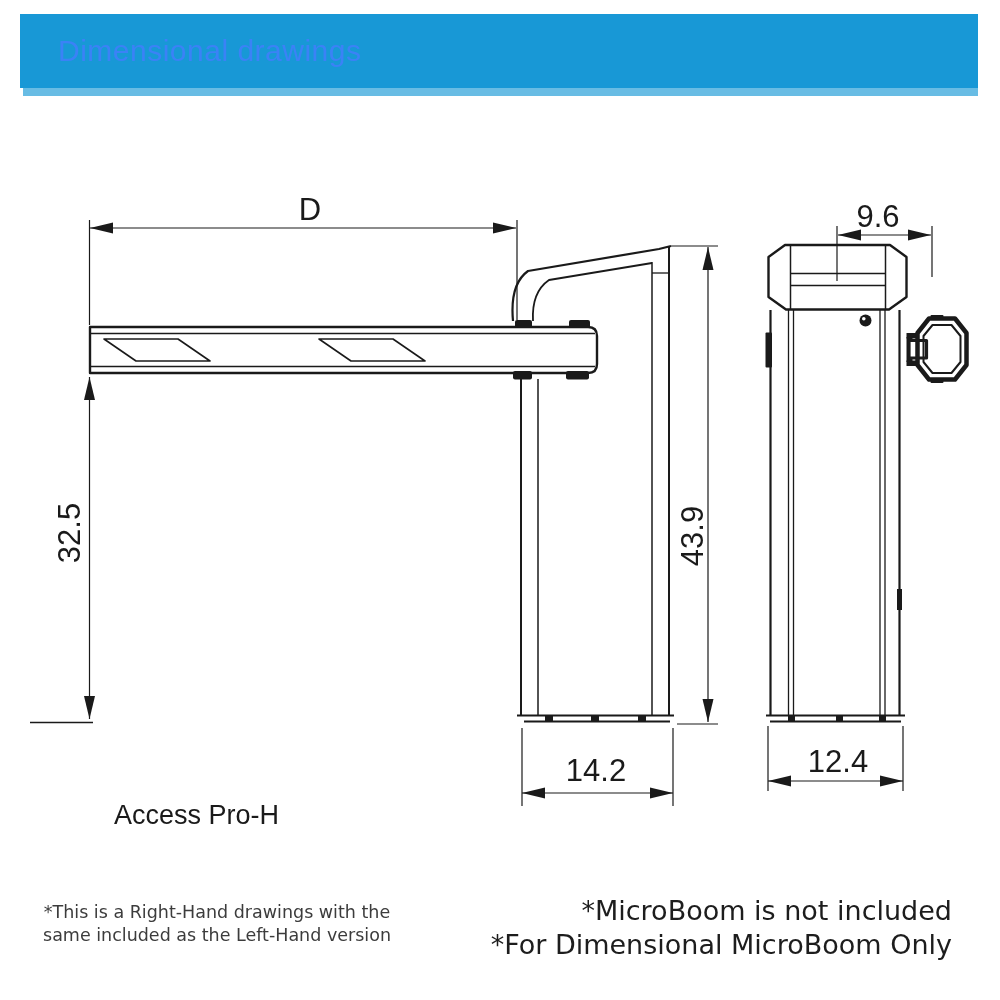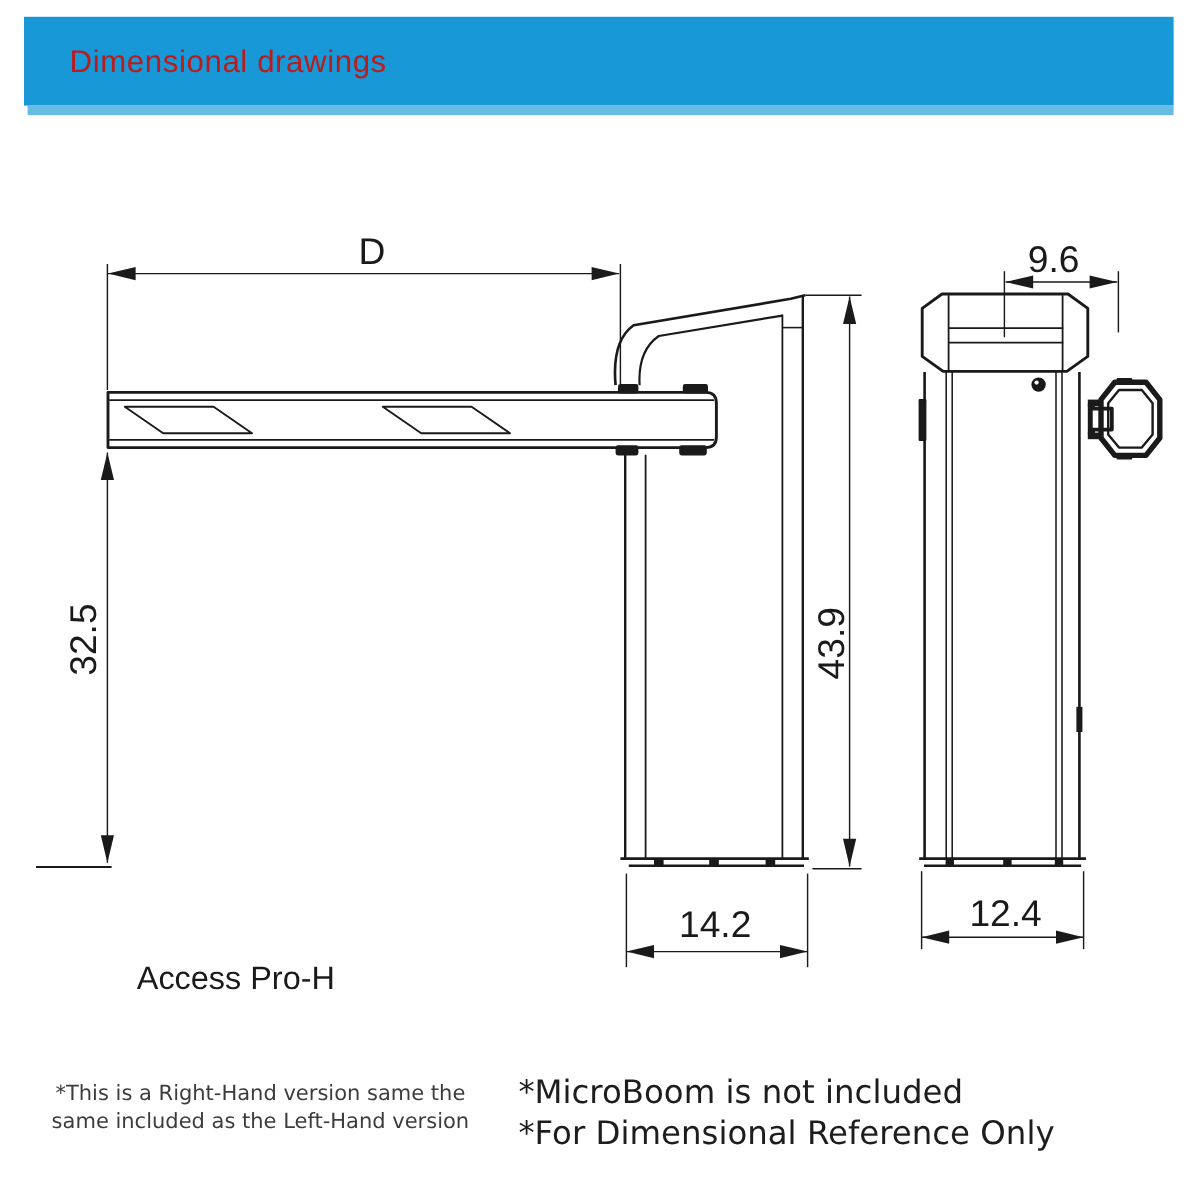--- a/index.html
+++ b/index.html
@@ -1,27 +1,27 @@
 <!DOCTYPE html>
 <html><head>
 <meta charset="utf-8">
 <style>
   html,body{margin:0;padding:0;background:#fff;}
   .page{position:relative;width:1000px;height:1000px;background:#fff;overflow:hidden;
         font-family:"Liberation Sans",sans-serif;}
   .header-bar{position:absolute;left:20px;top:14px;width:958px;height:74px;background:#1898d6;}
   .header-accent{position:absolute;left:23px;top:88px;width:955px;height:8px;background:#68bce4;}
   .header-title{position:absolute;left:58px;top:14px;height:74px;line-height:74px;
-        color:#b91c1c;font-size:26px;letter-spacing:0.5px;}
+        color:#3b82f6;font-size:30px;letter-spacing:0.5px;}
   .drawing-svg{position:absolute;left:0;top:0;width:1000px;height:1000px;}
   svg text{font-family:"Liberation Sans",sans-serif;font-size:31px;fill:#1a1a1a;stroke:none;}
   svg text.model-text{font-size:27px;}
   .footnote-left{position:absolute;left:14px;top:901px;width:406px;text-align:center;
         font-size:17.5px;line-height:23px;color:#3c3c3c;font-family:"DejaVu Sans",sans-serif;}
-  .footnote-right{position:absolute;left:432px;top:894px;width:520px;text-align:left;
+  .footnote-right{position:absolute;left:432px;top:894px;width:520px;text-align:right;
         font-size:27px;line-height:34px;color:#1d1d1d;font-family:"DejaVu Sans",sans-serif;}
 </style>
 </head>
 <body>
 
 <div class="page">
 
   <div class="header-bar"></div>
   <div class="header-accent"></div>
   <div class="header-title">Dimensional drawings</div>
@@ -151,22 +151,22 @@
         <polygon points="768,781 791,775.5 791,786.5" fill="#1a1a1a" stroke="none"></polygon>
         <polygon points="903,781 880,775.5 880,786.5" fill="#1a1a1a" stroke="none"></polygon>
         <text x="838" y="772" text-anchor="middle">12.4</text>
       </g>
     </g>
 
     <text class="model-text" x="114" y="824">Access Pro-H</text>
   </svg>
 
   <div class="footnote-left">
-    <div>*This is a Right-Hand version same the</div>
+    <div>*This is a Right-Hand drawings with the</div>
     <div>same included as the Left-Hand version</div>
   </div>
 
   <div class="footnote-right">
     <div>*MicroBoom is not included</div>
-    <div>*For Dimensional Reference Only</div>
+    <div>*For Dimensional MicroBoom Only</div>
   </div>
 
 </div>
 
 </body></html>

